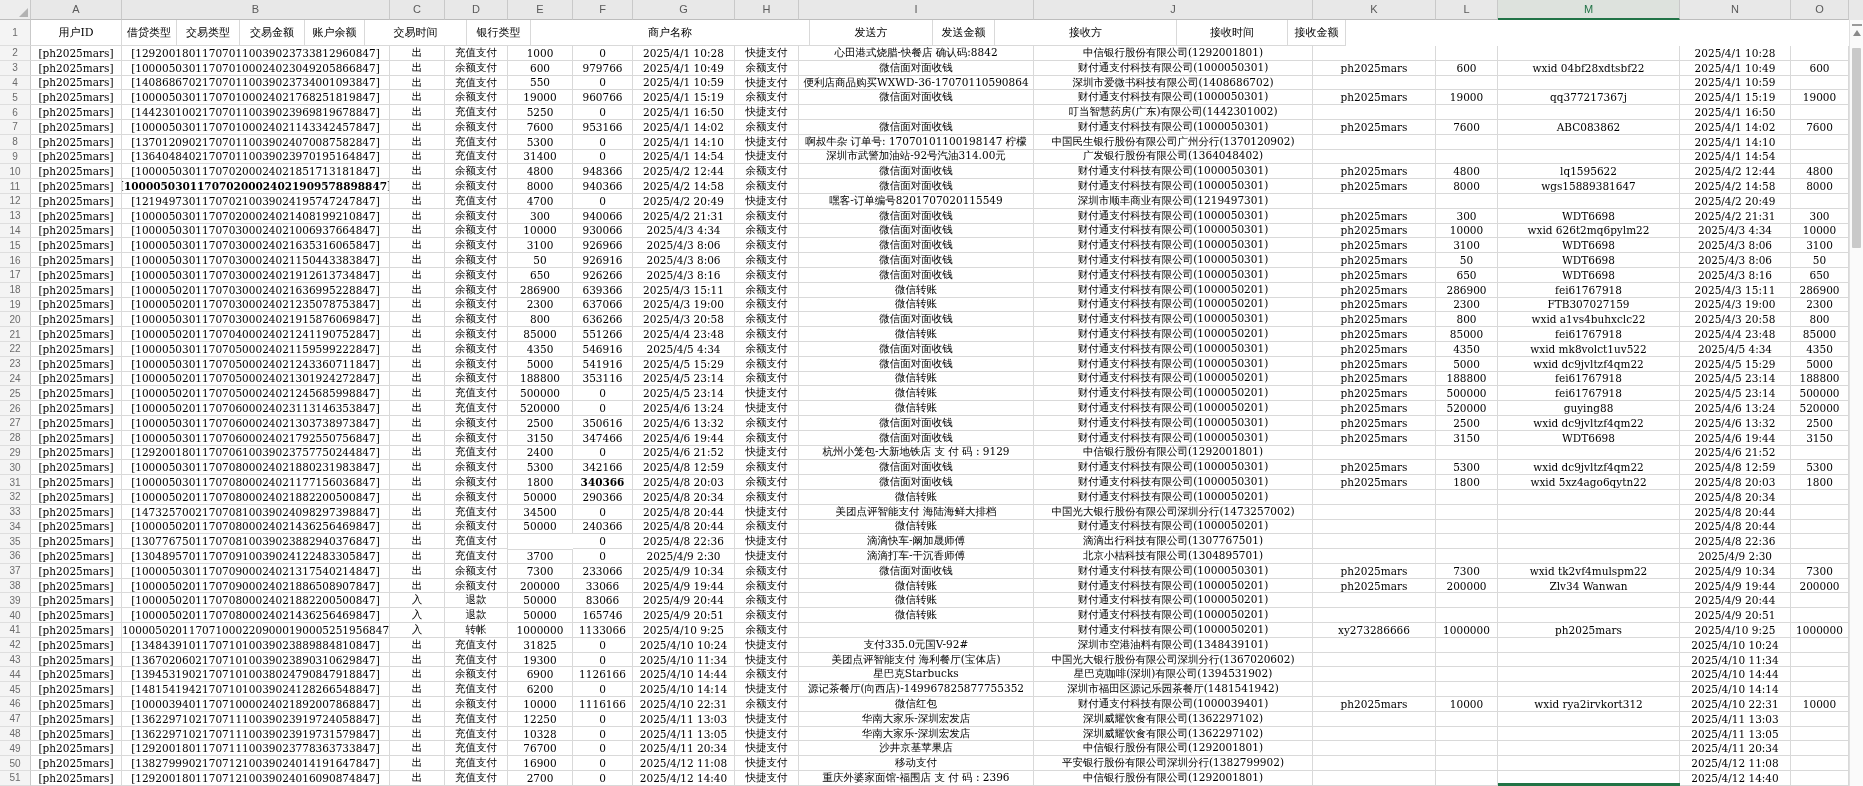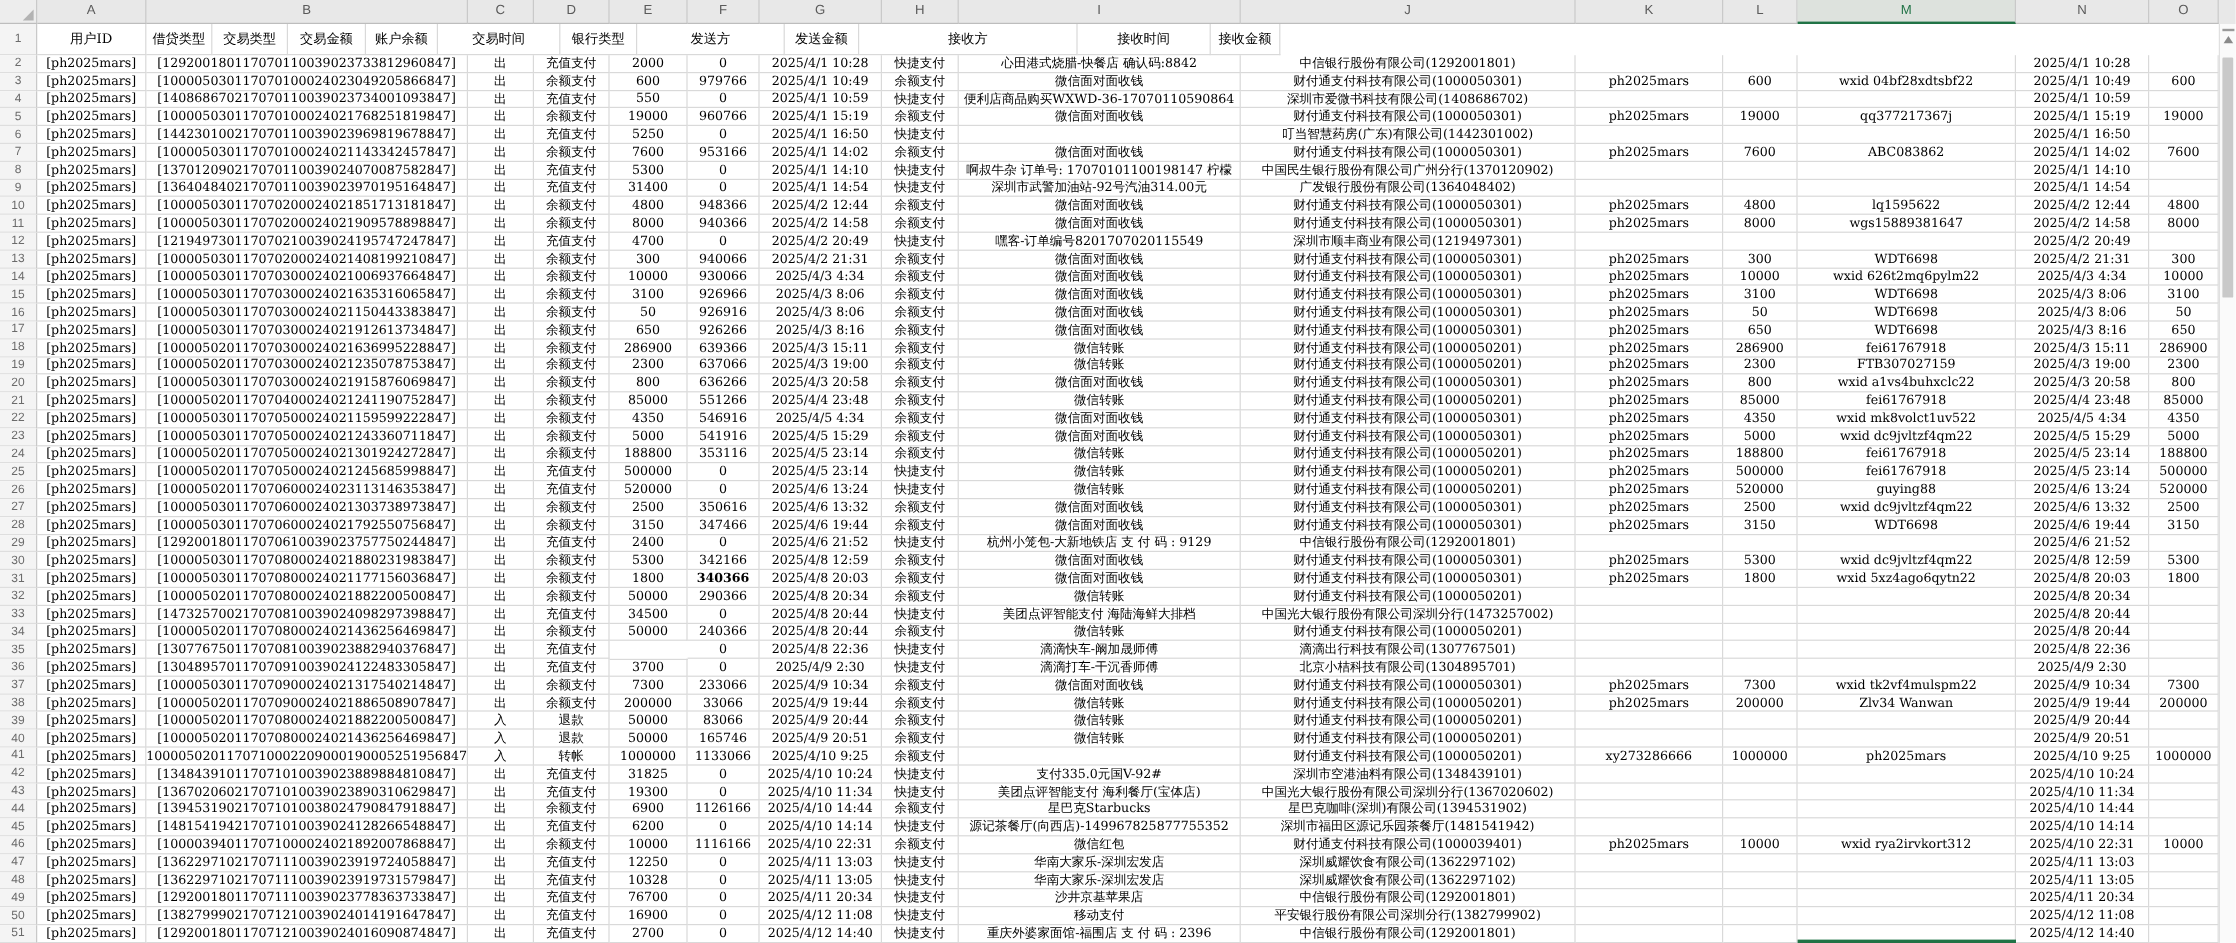--- a/index.html
+++ b/index.html
@@ -68,33 +68,34 @@
 
   <div class="grid-row hdr">
         <div class="rownum">1</div>
         <div class="cell" style="width: 91px;">用户ID</div>
         <div class="cell" style="width: 55px;">借贷类型</div>
         <div class="cell" style="width: 63px;">交易类型</div>
         <div class="cell" style="width: 65px;">交易金额</div>
         <div class="cell" style="width: 60px;">账户余额</div>
         <div class="cell" style="width: 102px;">交易时间</div>
         <div class="cell" style="width: 64px;">银行类型</div>
+        <div class="cell" style="width: 279px;">商户名称</div>
         <div class="cell" style="width: 123px;">发送方</div>
         <div class="cell" style="width: 62px;">发送金额</div>
         <div class="cell" style="width: 182px;">接收方</div>
         <div class="cell" style="width: 111px;">接收时间</div>
         <div class="cell" style="width: 58px;">接收金额</div>
       </div>
       <div class="grid-row">
         <div class="rownum">2</div>
         <div class="cell" style="width: 91px;">[ph2025mars]</div>
         <div class="cell" style="width: 268px;">[129200180117070110039023733812960847]</div>
         <div class="cell" style="width: 55px;">出</div>
         <div class="cell" style="width: 63px;">充值支付</div>
-        <div class="cell" style="width: 65px;">2000</div>
+        <div class="cell" style="width: 65px;">1000</div>
         <div class="cell" style="width: 60px;">0</div>
         <div class="cell" style="width: 102px;">2025/4/1 10:28</div>
         <div class="cell" style="width: 64px;">快捷支付</div>
         <div class="cell" style="width: 235px;">心田港式烧腊-快餐店 确认码:8842</div>
         <div class="cell" style="width: 279px;">中信银行股份有限公司(1292001801)</div>
         <div class="cell" style="width: 123px;"></div>
         <div class="cell" style="width: 62px;"></div>
         <div class="cell" style="width: 182px;"></div>
         <div class="cell" style="width: 111px;">2025/4/1 10:28</div>
         <div class="cell" style="width: 58px;"></div>
@@ -239,21 +240,21 @@
         <div class="cell" style="width: 279px;">财付通支付科技有限公司(1000050301)</div>
         <div class="cell" style="width: 123px;">ph2025mars</div>
         <div class="cell" style="width: 62px;">4800</div>
         <div class="cell" style="width: 182px;">lq1595622</div>
         <div class="cell" style="width: 111px;">2025/4/2 12:44</div>
         <div class="cell" style="width: 58px;">4800</div>
       </div>
       <div class="grid-row">
         <div class="rownum">11</div>
         <div class="cell" style="width: 91px;">[ph2025mars]</div>
-        <div class="cell" style="width: 268px;">[100005030117070200024021909578898847]</div>
+        <div class="cell" style="width: 268px; font-weight: bold;">[100005030117070200024021909578898847]</div>
         <div class="cell" style="width: 55px;">出</div>
         <div class="cell" style="width: 63px;">余额支付</div>
         <div class="cell" style="width: 65px;">8000</div>
         <div class="cell" style="width: 60px;">940366</div>
         <div class="cell" style="width: 102px;">2025/4/2 14:58</div>
         <div class="cell" style="width: 64px;">余额支付</div>
         <div class="cell" style="width: 235px;">微信面对面收钱</div>
         <div class="cell" style="width: 279px;">财付通支付科技有限公司(1000050301)</div>
         <div class="cell" style="width: 123px;">ph2025mars</div>
         <div class="cell" style="width: 62px;">8000</div>

